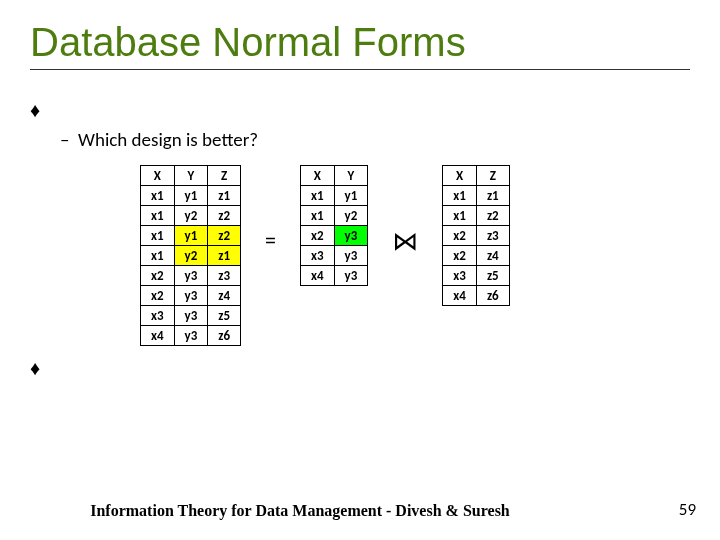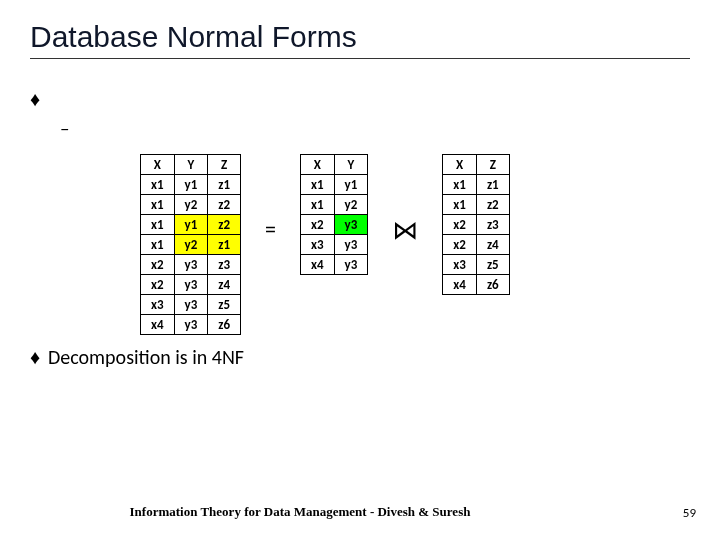--- a/index.html
+++ b/index.html
@@ -11,23 +11,23 @@
     font-family: Calibri, "Segoe UI", sans-serif;
     color: #000;
     position: relative;
     overflow: hidden;
   }
   .slide {
     padding: 20px 30px 0 30px;
   }
   .title {
     font-family: "Gill Sans", "Gill Sans MT", "Trebuchet MS", sans-serif;
-    font-size: 30px;
+    font-size: 40px;
     font-weight: normal;
-    color: #0f172a;
+    color: #4d7c0f;
     margin: 0 0 4px 0;
   }
   .rule {
     border: none;
     border-top: 1px solid #333;
     margin: 0 0 28px 0;
   }
   .bullet-row {
     display: flex;
     align-items: baseline;
@@ -72,42 +72,43 @@
   }
   .op.join { font-size: 26px; }
   .footer {
     position: absolute;
     bottom: 20px;
     left: 0;
     width: 600px;
     text-align: center;
     font-family: "Times New Roman", serif;
     font-weight: bold;
-    font-size: 13px;
+    font-size: 16px;
   }
   .pagenum {
     position: absolute;
     bottom: 20px;
     right: 24px;
-    font-size: 13px;
+    font-size: 17px;
     font-family: Calibri, sans-serif;
   }
 </style>
 </head>
 <body>
 
 <div class="slide">
   <h1 class="title">Database Normal Forms</h1>
   <hr class="rule">
 
   <div class="bullet-row">
     <span class="dmarker">♦</span>
   </div>
   <div class="bullet-row sub">
     <span class="dmarker">–</span>
+    <span class="btext">Which design is better?</span>
   </div>
 
   <div class="tables-wrap">
 
     <table class="data">
       <tbody>
           <tr>
         <th>X</th>
         <th>Y</th>
         <th>Z</th>
@@ -218,18 +219,17 @@
             <td>x4</td>
             <td>z6</td>
           </tr>
     </tbody>
       </table>
 
   </div>
 
   <div class="bullet-row">
     <span class="dmarker">♦</span>
-    <span class="btext">Decomposition is in 4NF</span>
   </div>
 </div>
 
 <div class="footer">Information Theory for Data Management - Divesh &amp; Suresh</div>
 <div class="pagenum">59</div>
 
 </body></html>

